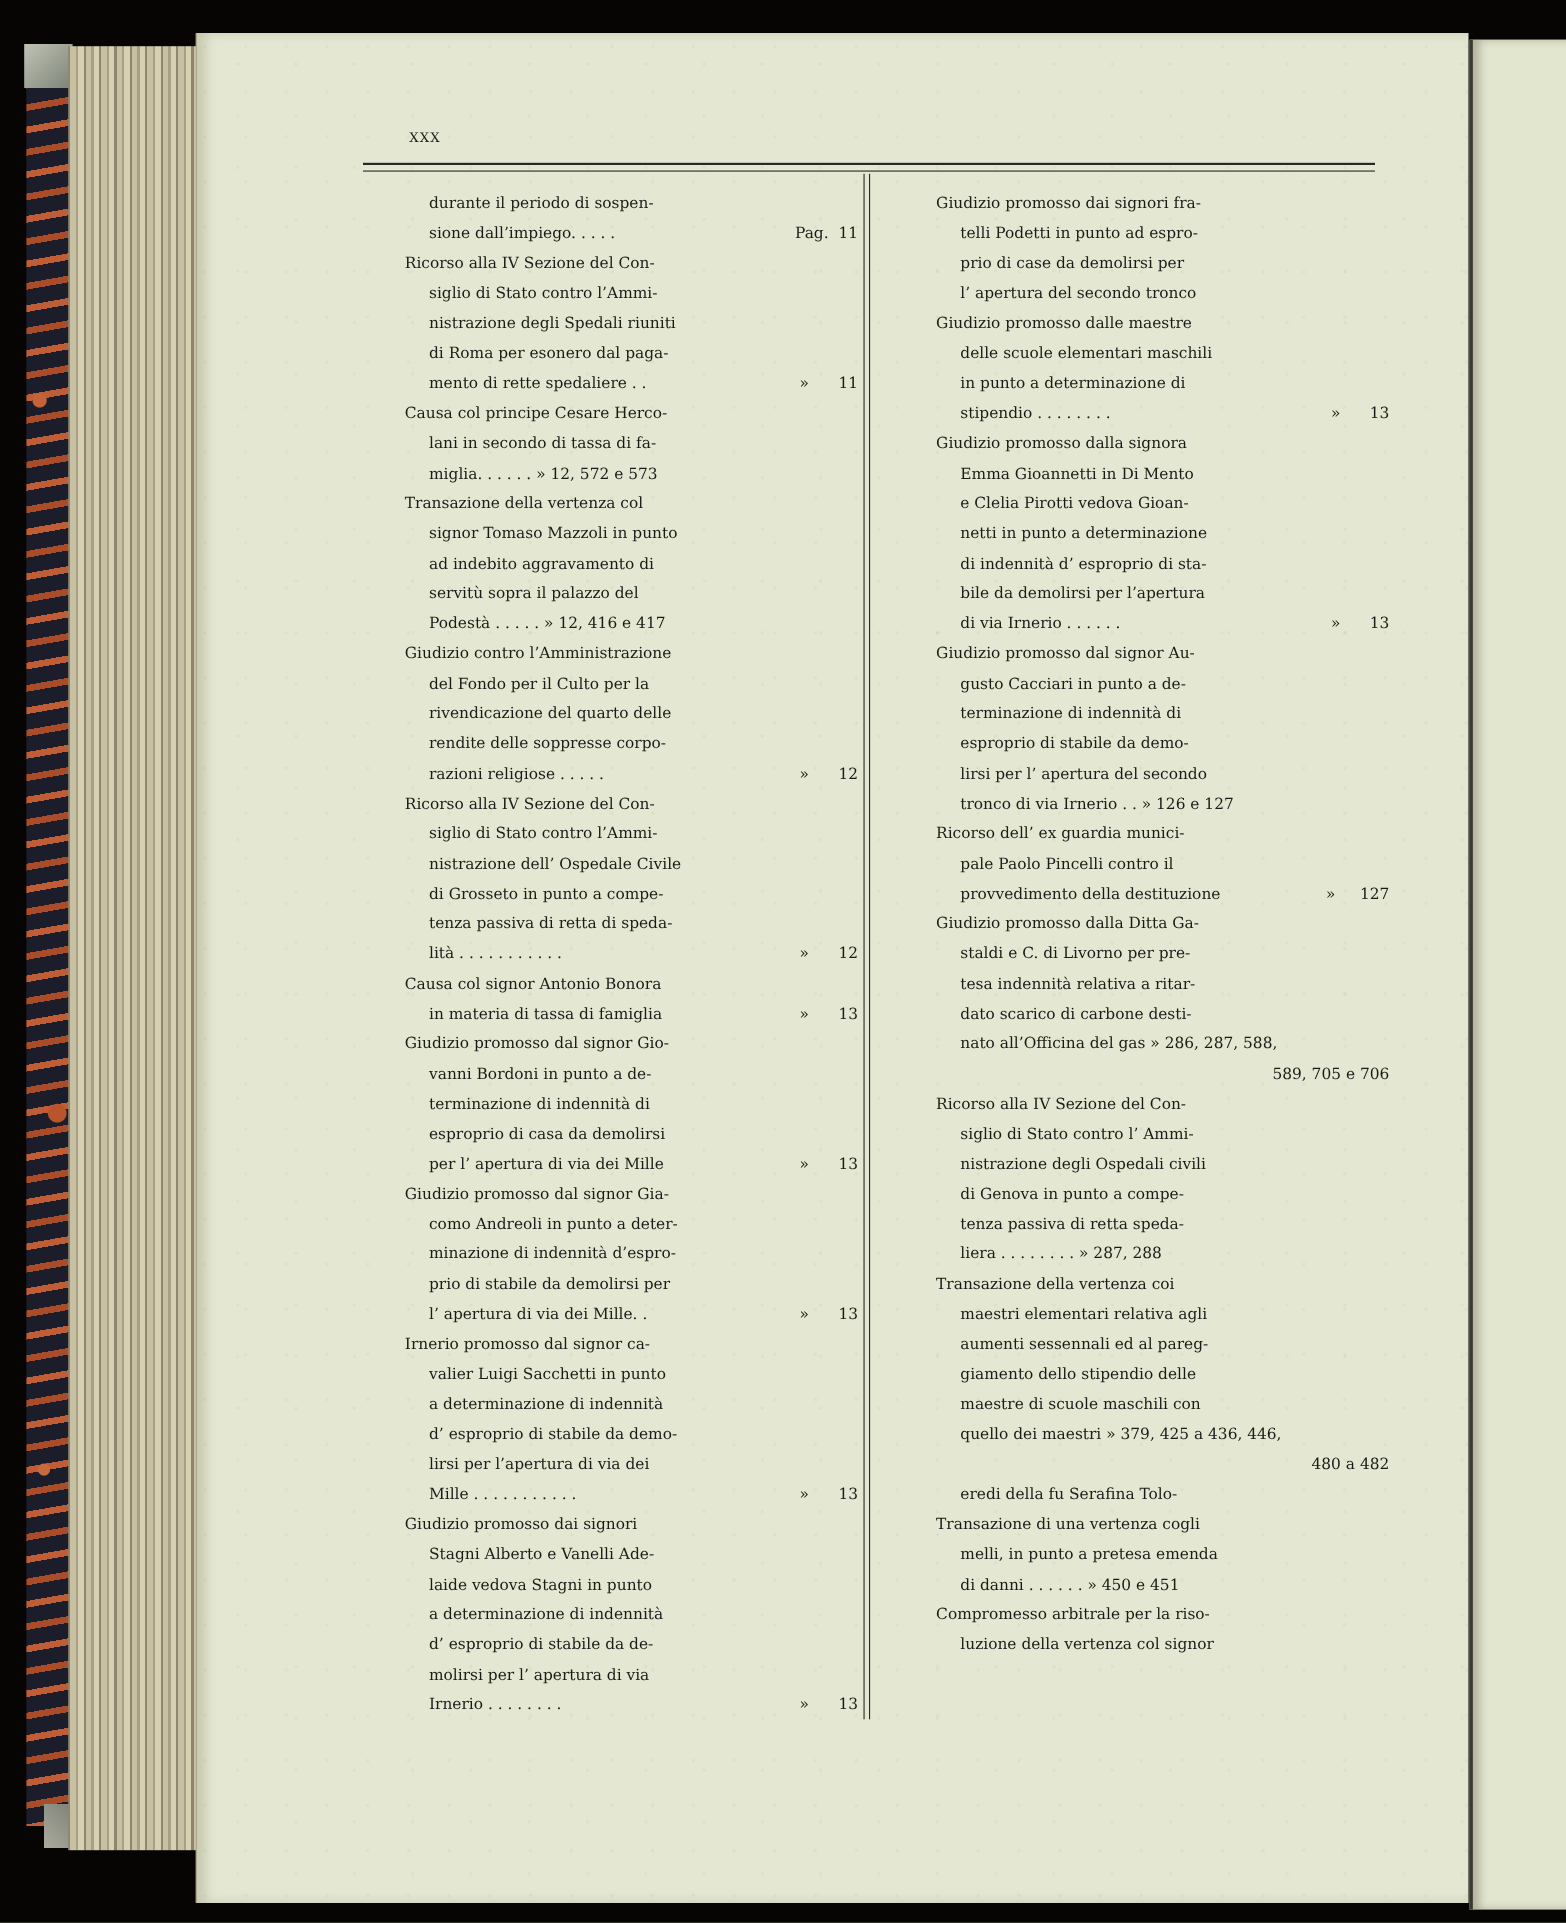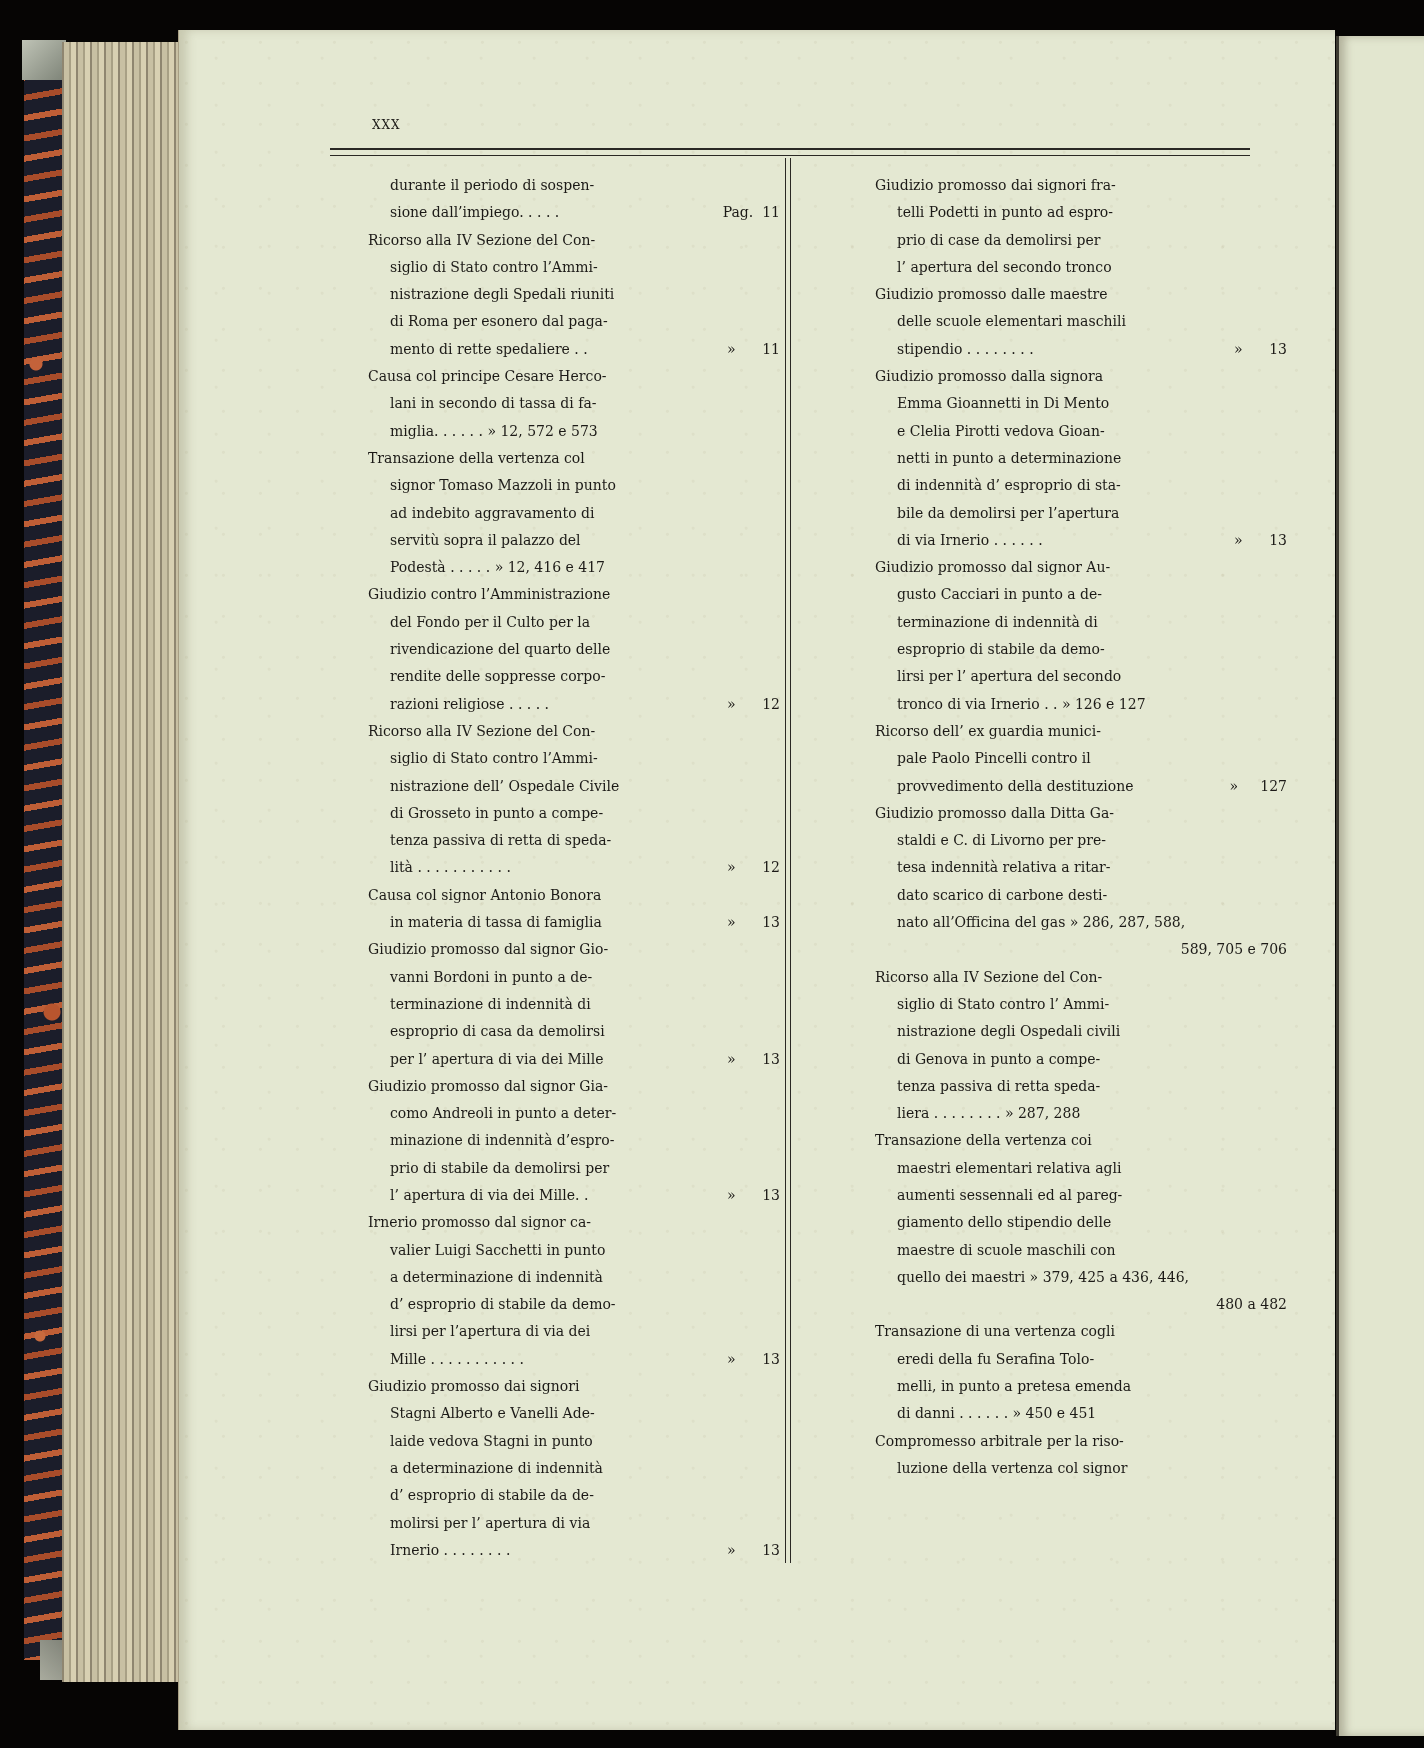--- a/index.html
+++ b/index.html
@@ -55,21 +55,21 @@
   }
   .column-divider {
     position: absolute; left: 785px; top: 158px; width: 4px; height: 1405px;
     border-left: 1px solid #2a2824; border-right: 1px solid #2a2824;
   }
   .col {
     position: absolute; top: 172px;
     font-size: 14px; line-height: 27.3px; color: #1c1a17;
   }
   .col-left { left: 368px; width: 412px; }
-  .col-right { left: 875px; width: 412px; }
+  .col-right { left: 851px; width: 412px; }
   .entry { margin: 0; }
   .line { white-space: nowrap; display: flex; }
   .line .txt { flex: 0 0 auto; }
   .line.indent .txt { padding-left: 22px; }
   .line .ref {
     margin-left: auto; text-align: right; white-space: pre;
   }
   .col-left .line { width: 412px; }
   .col-right .line { width: 412px; }
   .line.refonly { justify-content: space-between; }
@@ -338,20 +338,24 @@
     <div class="entry">
       <div class="line">
         <span class="txt">Giudizio promosso dalle maestre</span>
         <span class="ref"></span>
       </div>
       <div class="line indent">
         <span class="txt">delle scuole elementari maschili</span>
         <span class="ref"></span>
       </div>
       <div class="line indent">
+        <span class="txt">in punto a determinazione di</span>
+        <span class="ref"></span>
+      </div>
+      <div class="line indent">
         <span class="txt">stipendio .  .  .  .  .  .  .  .</span>
         <span class="ref">»      13</span>
       </div>
     </div>
     <div class="entry">
       <div class="line">
         <span class="txt">Giudizio promosso dalla signora</span>
         <span class="ref"></span>
       </div>
       <div class="line indent">
@@ -495,26 +499,26 @@
       <div class="line indent">
         <span class="txt">quello dei maestri » 379, 425 a 436, 446,</span>
         <span class="ref"></span>
       </div>
       <div class="line indent refonly">
         <span class="txt"></span>
         <span class="ref">480 a 482</span>
       </div>
     </div>
     <div class="entry">
+      <div class="line indent">
+        <span class="txt">eredi della fu Serafina Tolo-</span>
+        <span class="ref"></span>
+      </div>
       <div class="line">
         <span class="txt">Transazione di una vertenza cogli</span>
-        <span class="ref"></span>
-      </div>
-      <div class="line indent">
-        <span class="txt">eredi della fu Serafina Tolo-</span>
         <span class="ref"></span>
       </div>
       <div class="line indent">
         <span class="txt">melli, in punto a pretesa emenda</span>
         <span class="ref"></span>
       </div>
       <div class="line indent">
         <span class="txt">di danni  .  .  .  .  .  .  » 450 e 451</span>
         <span class="ref"></span>
       </div>

